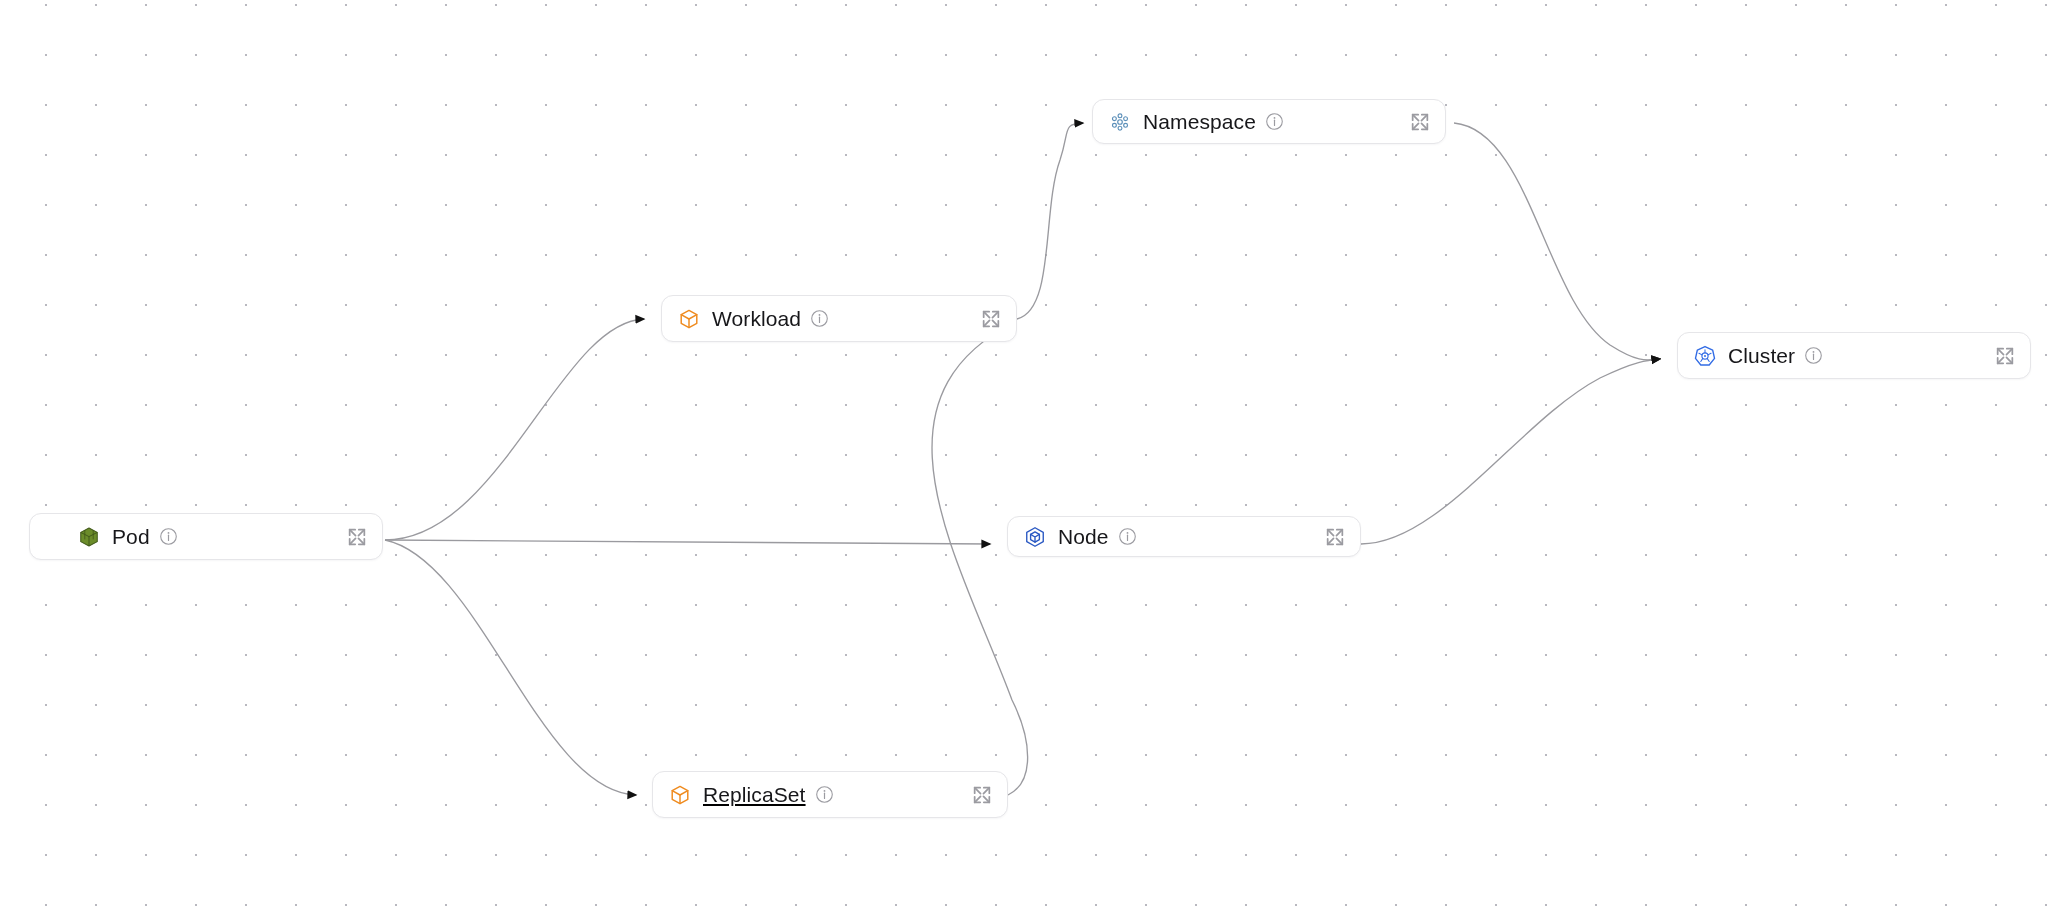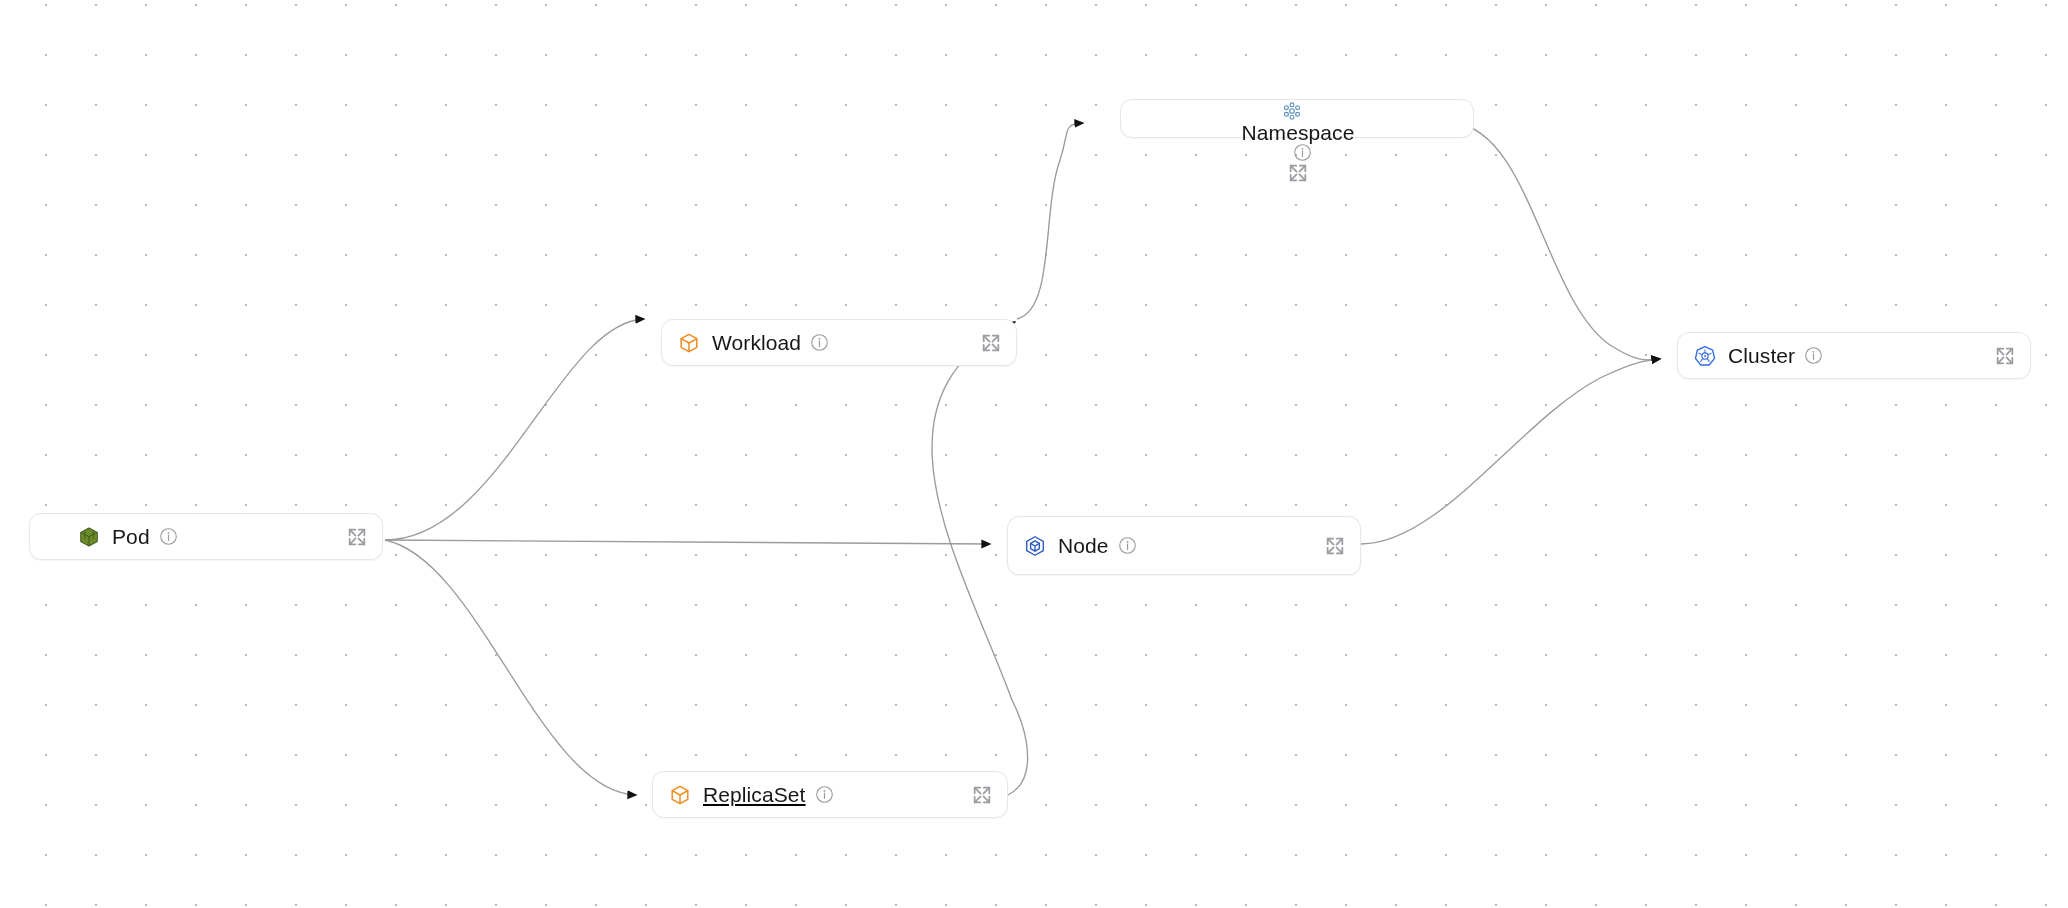--- a/index.html
+++ b/index.html
@@ -136,21 +136,21 @@
         <path d="M14 4 H20 V10"></path>
           <path d="M20 4 L13.6 10.4"></path>
         <path d="M10 20 H4 V14"></path>
           <path d="M4 20 L10.4 13.6"></path>
         <path d="M14 20 H20 V14"></path>
           <path d="M20 20 L13.6 13.6"></path>
       </svg>
     </span>
   </div>
 
-  <div class="gnode" style="left: 661px; top: 295px; width: 356px; height: 47px; margin-top: 24px;">
+  <div class="gnode" style="left: 661px; top: 295px; width: 356px; height: 47px;">
     <span class="node-icon">
       <svg width="22" height="22" viewBox="0 0 24 24" fill="none" stroke="#ef8b1f" stroke-width="1.6" stroke-linejoin="round" stroke-linecap="round">
         <path d="M12 2.6 L20.5 7.3 V16.7 L12 21.4 L3.5 16.7 V7.3 Z"></path>
         <path d="M3.5 7.3 L12 12 L20.5 7.3"></path>
         <path d="M12 12 V21.4"></path>
       </svg>
     </span>
     <span class="node-label">Workload</span>
     <span class="info-icon">
       <svg width="19" height="19" viewBox="0 0 20 20">
@@ -198,21 +198,21 @@
         <path d="M14 4 H20 V10"></path>
           <path d="M20 4 L13.6 10.4"></path>
         <path d="M10 20 H4 V14"></path>
           <path d="M4 20 L10.4 13.6"></path>
         <path d="M14 20 H20 V14"></path>
           <path d="M20 20 L13.6 13.6"></path>
       </svg>
     </span>
   </div>
 
-  <div class="gnode" style="left: 1120px; top: 99px; width: 354px; height: 39px; flex-direction: column;">
+  <div class="gnode" style="left: 1092px; top: 99px; width: 354px; height: 45px;">
     <span class="node-icon">
       <svg width="22" height="22" viewBox="0 0 24 24">
         <g fill="none" stroke="#5b8fb9" stroke-width="1.25">
           <circle cx="12" cy="12" r="2.5"></circle>
           <circle cx="12" cy="5.3" r="2.1"></circle>
           <circle cx="12" cy="18.7" r="2.1"></circle>
           <circle cx="5.9" cy="8.4" r="2.1"></circle>
           <circle cx="18.1" cy="8.4" r="2.1"></circle>
           <circle cx="5.9" cy="15.6" r="2.1"></circle>
           <circle cx="18.1" cy="15.6" r="2.1"></circle>
@@ -235,21 +235,21 @@
         <path d="M14 4 H20 V10"></path>
           <path d="M20 4 L13.6 10.4"></path>
         <path d="M10 20 H4 V14"></path>
           <path d="M4 20 L10.4 13.6"></path>
         <path d="M14 20 H20 V14"></path>
           <path d="M20 20 L13.6 13.6"></path>
       </svg>
     </span>
   </div>
 
-  <div class="gnode" style="left: 1007px; top: 516px; width: 354px; height: 59px;">
+  <div class="gnode" style="left: 1007px; top: 516px; width: 354px; height: 41px;">
     <span class="node-icon">
       <svg width="22" height="22" viewBox="0 0 24 24" fill="none" stroke="#2b59c3" stroke-width="1.5" stroke-linejoin="round" stroke-linecap="round">
         <path d="M12 1.9 L21 6.9 V17.1 L12 22.1 L3 17.1 V6.9 Z"></path>
         <path d="M12 6.4 L16.8 9.2 V14.8 L12 17.6 L7.2 14.8 V9.2 Z"></path>
         <path d="M7.2 9.2 L12 12 L16.8 9.2 M12 12 V17.6"></path>
       </svg>
     </span>
     <span class="node-label">Node</span>
     <span class="info-icon">
       <svg width="19" height="19" viewBox="0 0 20 20">

